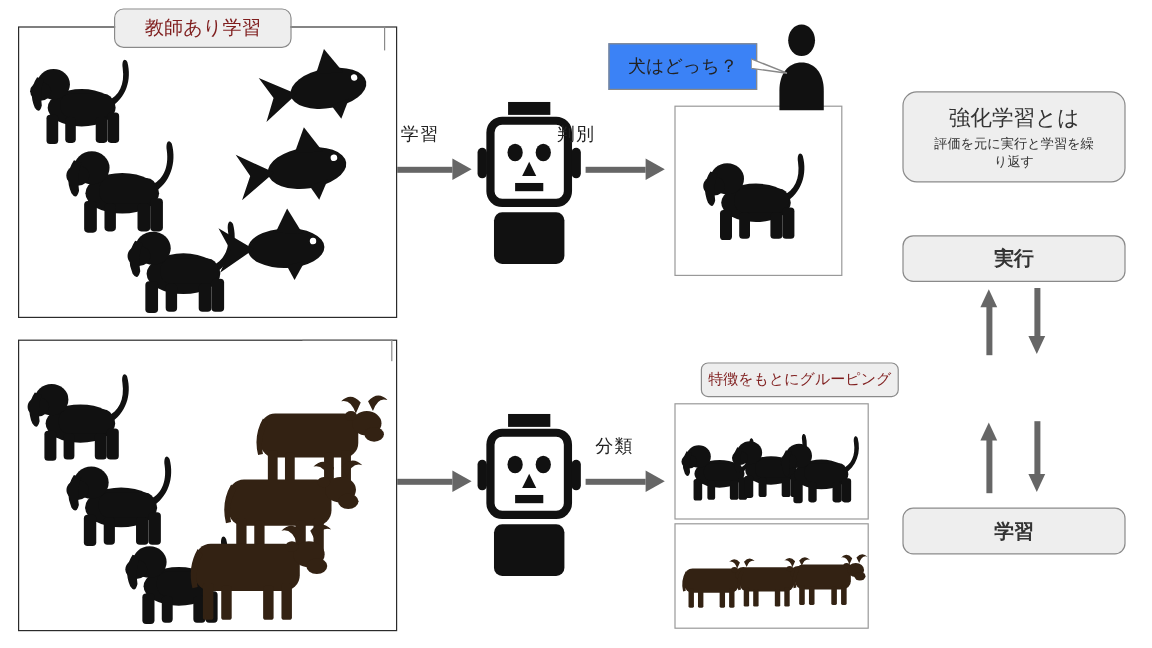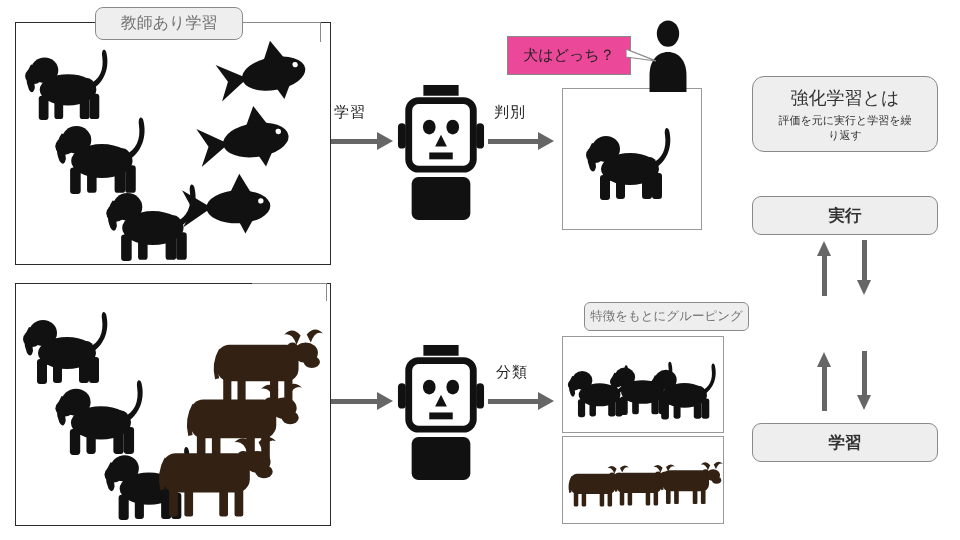--- a/index.html
+++ b/index.html
@@ -12,21 +12,21 @@
 
   
   .bigbox{position:absolute;background:#fff;border:1.5px solid #2b2b2b;}
   #sv-box{left:15px;top:22px;width:314px;height:241px;}
   #us-box{left:15px;top:283px;width:314px;height:241px;}
 
   
   .callout{
     position:absolute;background:var(--box_fill,#eee);border:1.4px solid var(--box_border,#8a8a8a);
     border-radius:8px;display:flex;align-items:center;justify-content:center;
-    font-size:16px;color:#737373;z-index:3;background-clip:padding-box;
+    font-size:16px;color:#7f1d1d;z-index:3;background-clip:padding-box;
   }
   #sv-label{left:95px;top:7px;width:146px;height:31px;}
   #us-label{left:88px;top:268px;width:164px;height:31px;}
   #grp-label{left:584px;top:302px;width:163px;height:27px;font-size:12.5px;border-radius:6px;}
 
   .elbow{position:absolute;background:var(--box_border,#8a8a8a);z-index:2;}
 
   
   .arr-r{position:absolute;height:5px;background:var(--arrow,#666);}
   .arr-r::after{content:"";position:absolute;right:-16px;top:-7px;width:0;height:0;
@@ -38,21 +38,21 @@
     border-top:15px solid var(--arrow,#666);border-left:7.5px solid transparent;border-right:7.5px solid transparent;}
   .arrlabel{position:absolute;font-size:15px;color:#222;letter-spacing:1px;}
 
   
   .thinbox{position:absolute;background:#fff;border:1px solid #999;}
   #result-box{left:562px;top:88px;width:138px;height:140px;display:flex;align-items:center;justify-content:center;}
   #grp-dogs{left:562px;top:336px;width:160px;height:95px;}
   #grp-cows{left:562px;top:436px;width:160px;height:86px;}
 
   
-  #bubble{position:absolute;left:507px;top:36px;width:122px;height:37px;background:#ec4899;
+  #bubble{position:absolute;left:507px;top:36px;width:122px;height:37px;background:#3b82f6;
     border:1.4px solid #888;display:flex;align-items:center;justify-content:center;font-size:15px;color:#222;z-index:2;}
   #bubble-tail{position:absolute;left:626px;top:48px;z-index:3;}
 
   
   #rl-box{position:absolute;left:752px;top:76px;width:184px;height:74px;background:var(--box_fill,#eee);
     border:1.4px solid var(--box_border,#8a8a8a);border-radius:12px;text-align:center;}
   #rl-title{font-size:18px;margin-top:9px;color:#333;}
   #rl-sub{font-size:11px;line-height:1.4;margin-top:3px;padding:0 24px;color:#333;}
   .step{position:absolute;left:752px;width:184px;height:37px;background:var(--box_fill,#eee);
     border:1.4px solid var(--box_border,#8a8a8a);border-radius:9px;display:flex;align-items:center;justify-content:center;
@@ -143,21 +143,21 @@
   <div class="elbow" style="left:320px;top:22px;width:1.4px;height:20px"></div>
   <div class="callout" id="sv-label">教師あり学習</div>
 
   <div class="arrlabel" style="left:334px;top:103px">学習</div>
   <div class="arr-r" style="left:331px;top:139px;width:46px"></div>
 
   <svg class="abs" style="left:396px;top:83px;width:90px;height:137px" viewBox="0 0 92 140">
       <use href="#i-robot"></use>
     </svg>
 
-  <div class="arrlabel" style="left:494px;top:103px">判別</div>
+  <div class="arrlabel" style="left:464px;top:103px">判別</div>
   <div class="arr-r" style="left:488px;top:139px;width:50px"></div>
 
   <div class="thinbox" id="result-box">
     <svg class="sil" style="width:100px;height:85px" viewBox="0 0 100 85">
         <use href="#i-dog"></use>
       </svg>
   </div>
 
   <div id="bubble">
     <span>犬はどっち？</span>

